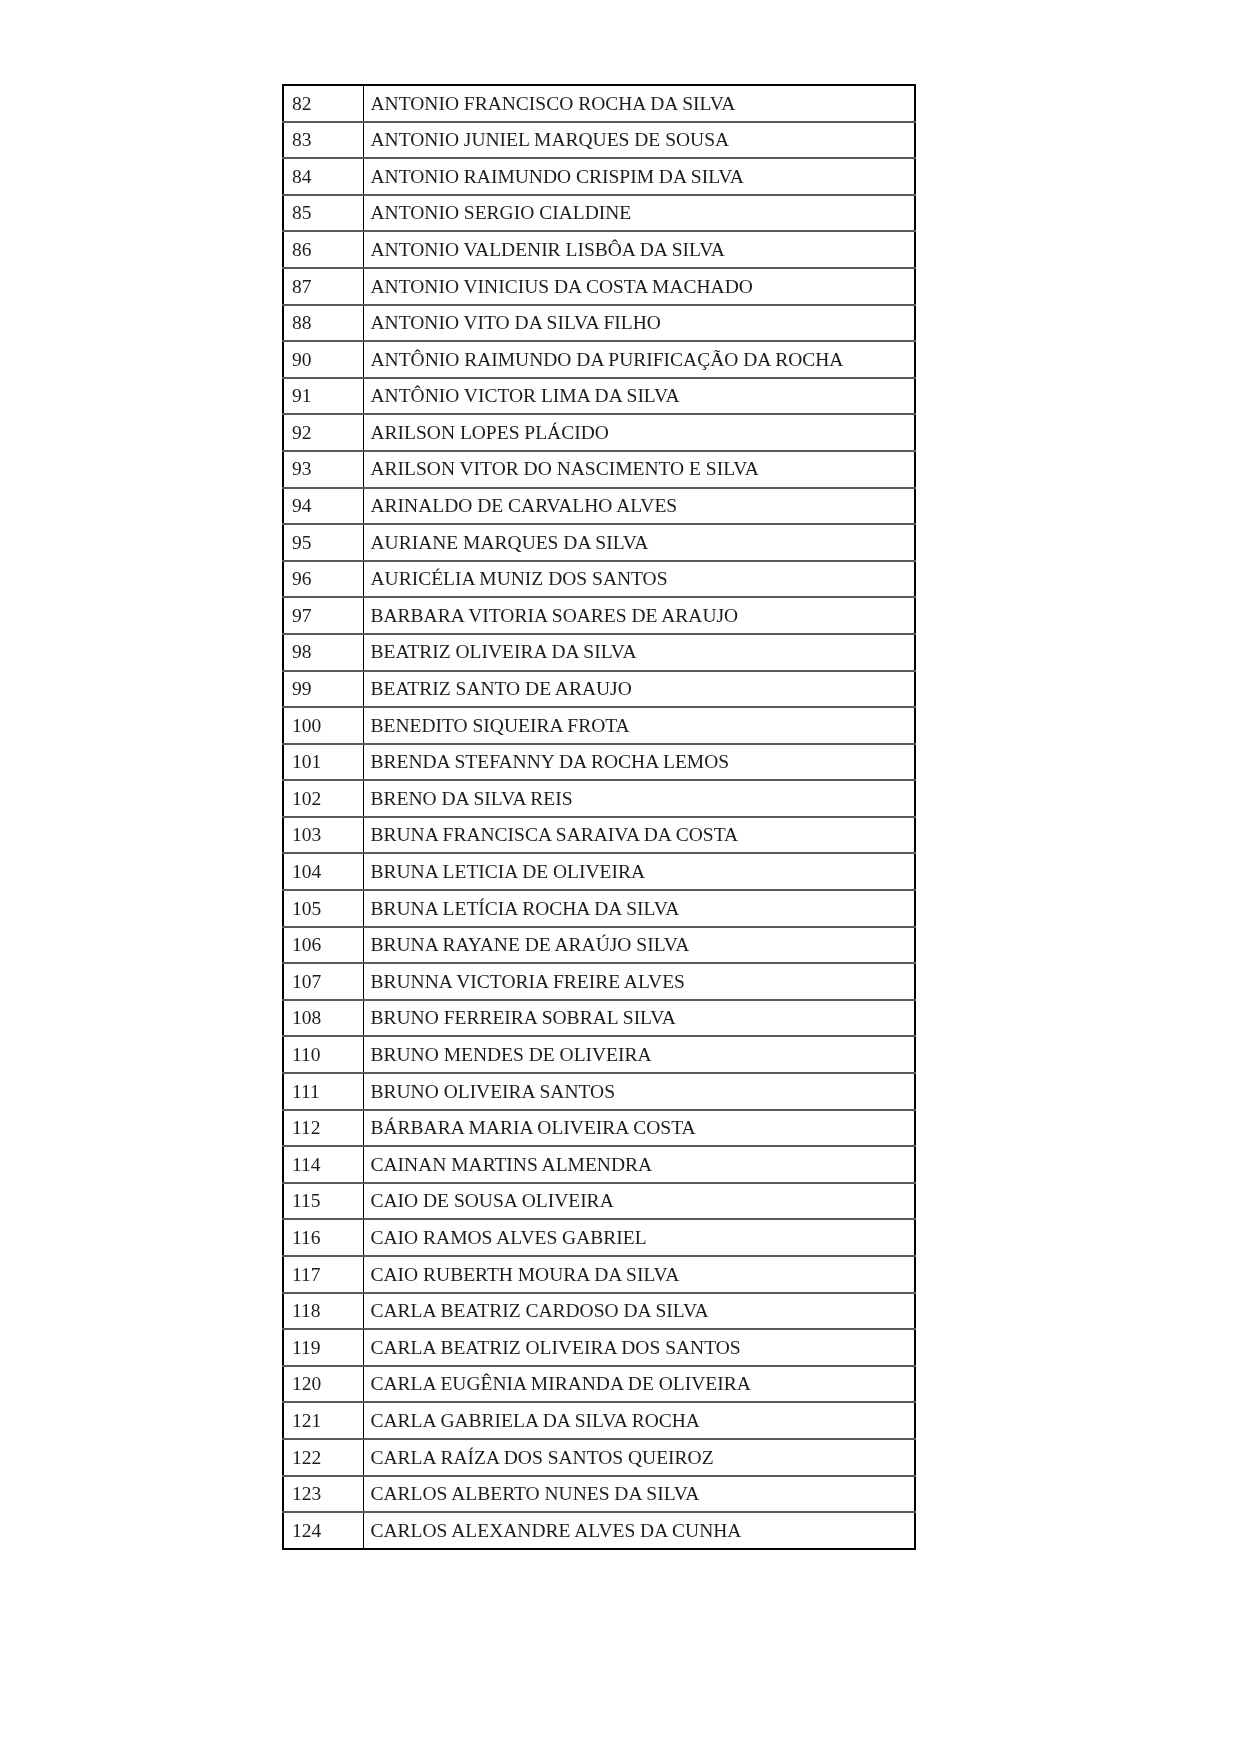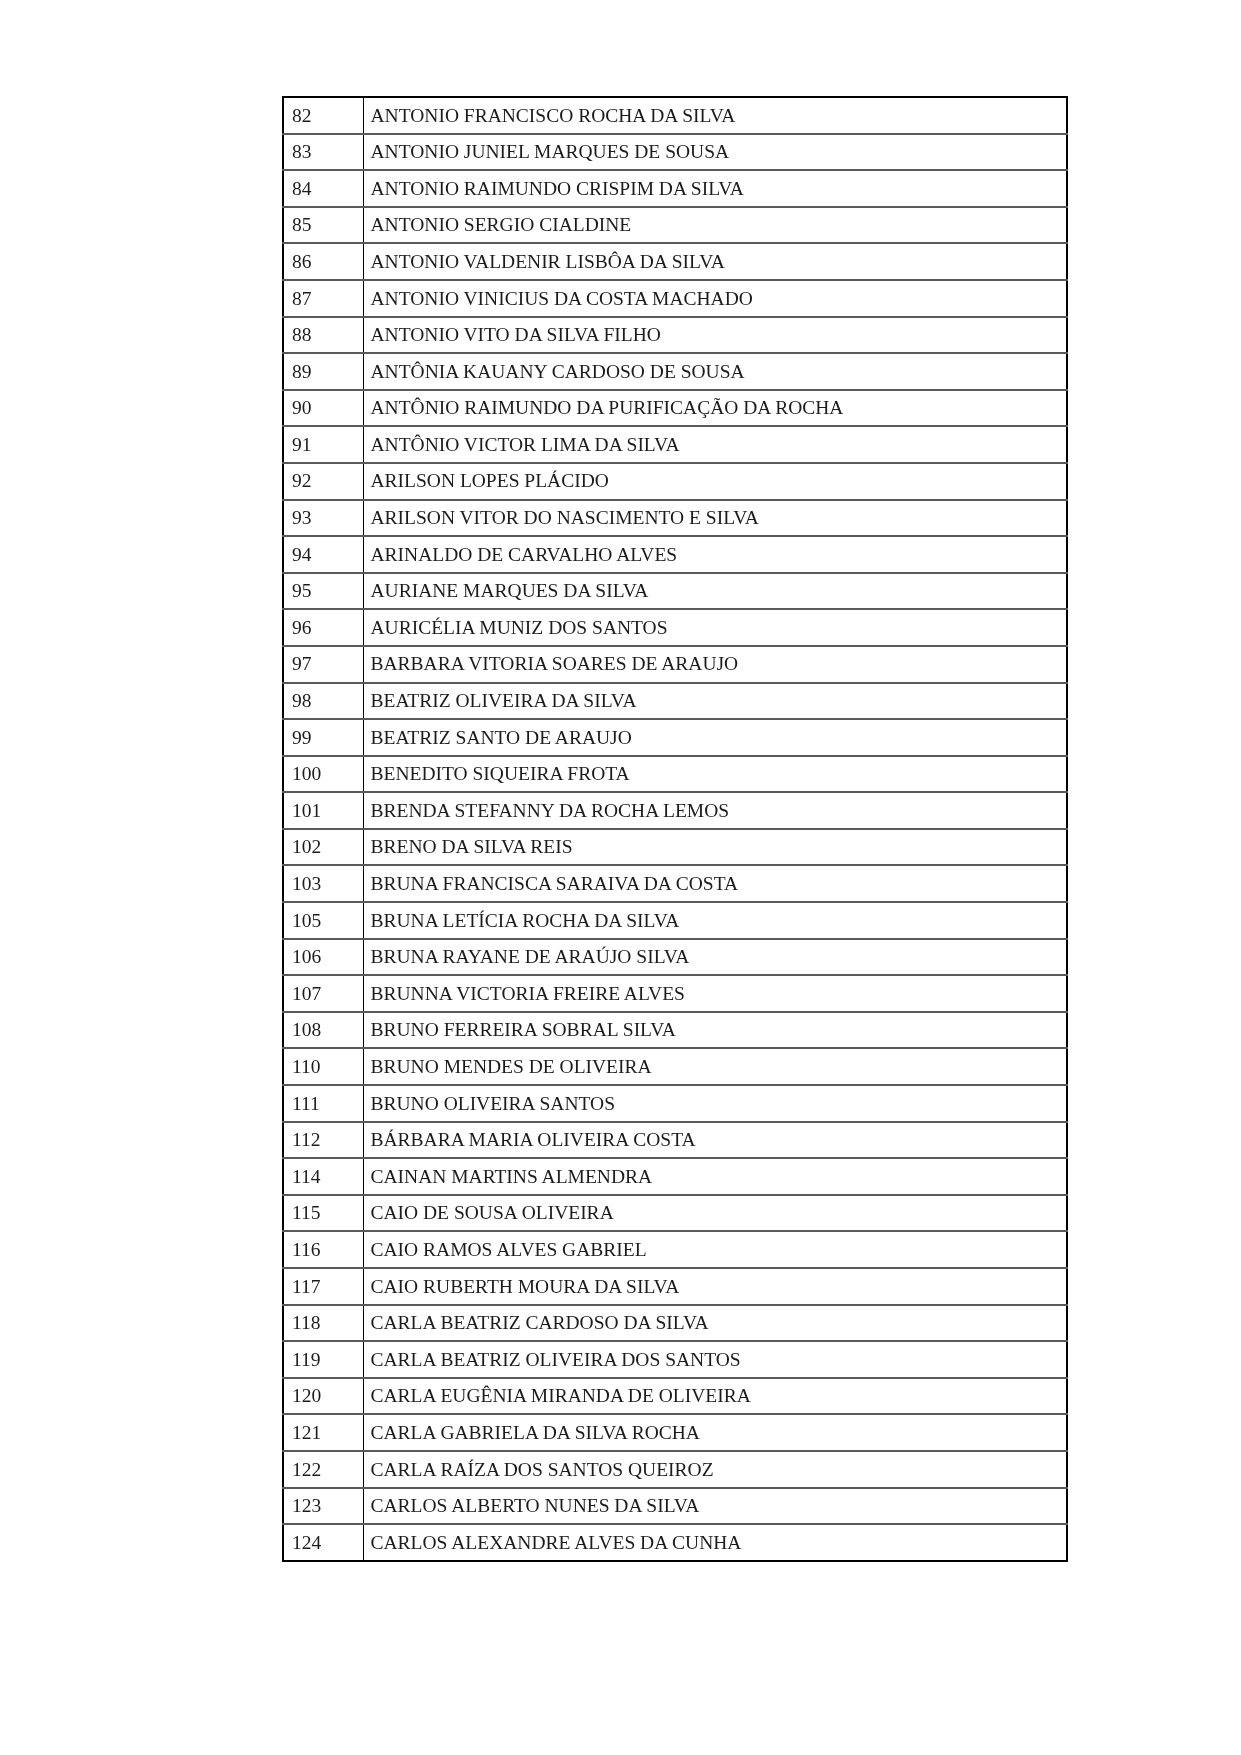--- a/index.html
+++ b/index.html
@@ -18,22 +18,22 @@
   }
   .page {
     position: relative;
     width: 1241px;
     height: 1755px;
     background: var(--bg);
   }
   table.roster {
     position: absolute;
     left: 282px;
-    top: 96px;
-    width: 786px;
+    top: 84px;
+    width: 634px;
     border-collapse: collapse;
     table-layout: fixed;
     border-radius: 27px;
   }
   table.roster td {
     border: 2px solid var(--rule);
     height: 36.6px;
     font-size: 19.5px;
     color: var(--text);
     vertical-align: middle;
@@ -88,24 +88,20 @@
   <tr>
     <td class="num">87</td>
     <td class="name">ANTONIO VINICIUS DA COSTA MACHADO</td>
   </tr>
 
   <tr>
     <td class="num">88</td>
     <td class="name">ANTONIO VITO DA SILVA FILHO</td>
   </tr>
 
-  <tr>
-    <td class="num">89</td>
-    <td class="name">ANTÔNIA KAUANY CARDOSO DE SOUSA</td>
-  </tr>
 
   <tr>
     <td class="num">90</td>
     <td class="name">ANTÔNIO RAIMUNDO DA PURIFICAÇÃO DA ROCHA</td>
   </tr>
 
   <tr>
     <td class="num">91</td>
     <td class="name">ANTÔNIO VICTOR LIMA DA SILVA</td>
   </tr>
@@ -163,20 +159,24 @@
   <tr>
     <td class="num">102</td>
     <td class="name">BRENO DA SILVA REIS</td>
   </tr>
 
   <tr>
     <td class="num">103</td>
     <td class="name">BRUNA FRANCISCA SARAIVA DA COSTA</td>
   </tr>
 
+  <tr>
+    <td class="num">104</td>
+    <td class="name">BRUNA LETICIA DE OLIVEIRA</td>
+  </tr>
 
   <tr>
     <td class="num">105</td>
     <td class="name">BRUNA LETÍCIA ROCHA DA SILVA</td>
   </tr>
 
   <tr>
     <td class="num">106</td>
     <td class="name">BRUNA RAYANE DE ARAÚJO SILVA</td>
   </tr>

